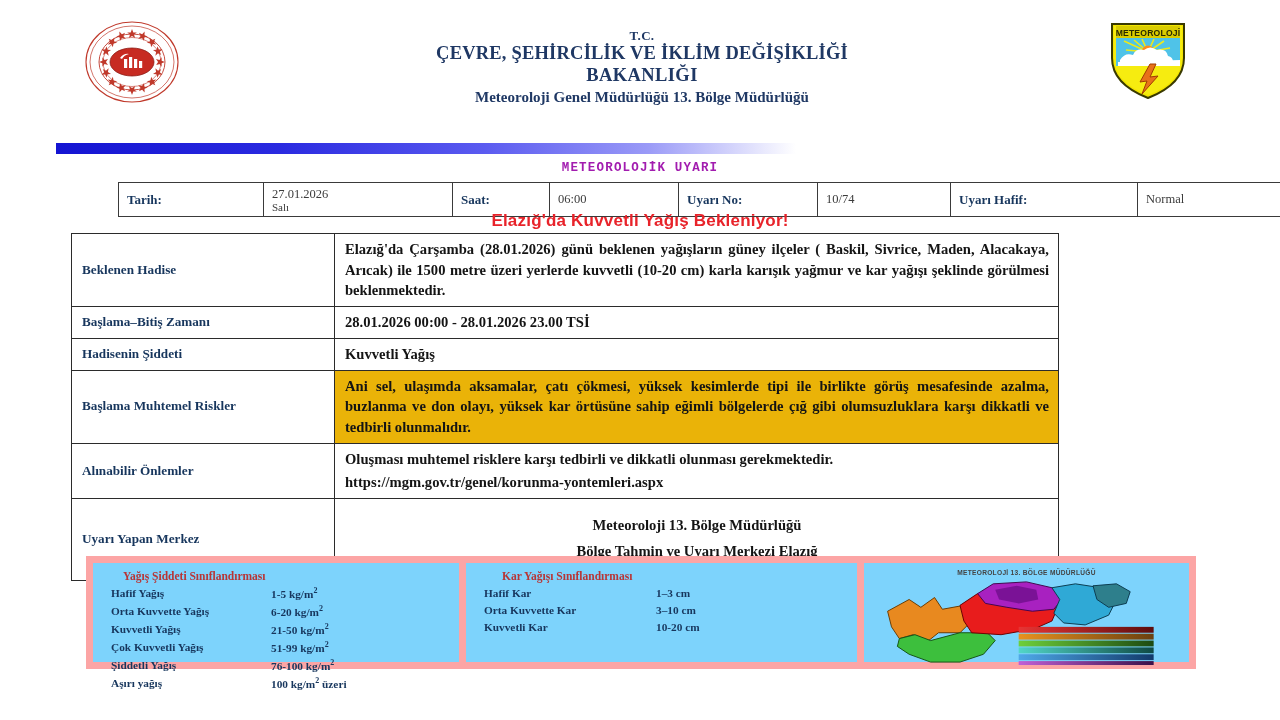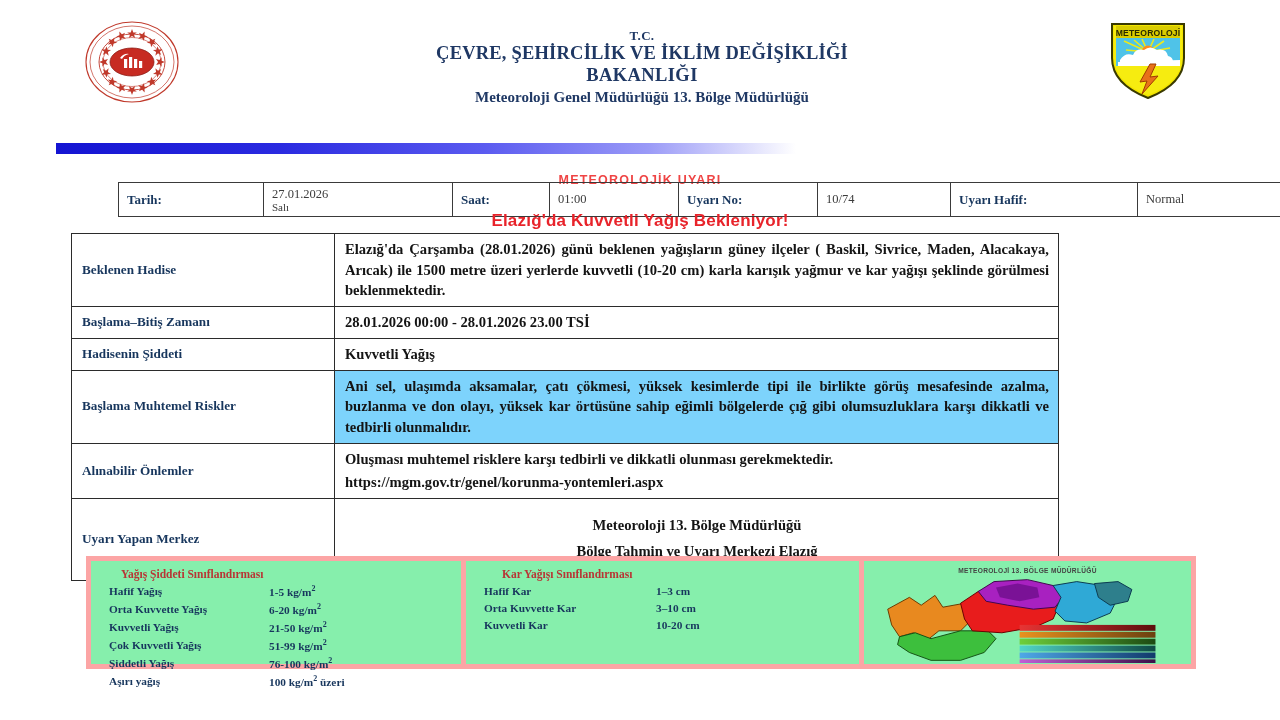--- a/index.html
+++ b/index.html
@@ -83,26 +83,25 @@
     background: linear-gradient(to right, #1414d2 0%, #2a2ae0 30%, #5b5bf0 58%, #9a9af7 80%, #ffffff 100%);
   }
 
   
   .section-title {
     position: absolute;
     left: 0;
     top: 161px;
     width: 1280px;
     text-align: center;
-    font-family: Liberation Sans, sans-serif;
+    font-family: Liberation Mono, monospace;
     font-size: 12.5px;
     font-weight: bold;
-    color: #ef4444;
+    color: #a21caf;
     letter-spacing: 1.2px;
-    margin-top: 12px;
   }
 
   
   .info-table {
     position: absolute;
     left: 118px;
     top: 182px;
     width: 1055px;
     border-collapse: collapse;
     table-layout: fixed;
@@ -176,21 +175,21 @@
   }
   .main-table td.rv {
     font-size: 14.6px;
     font-weight: bold;
     color: #141414;
     line-height: 1.42;
     text-align: justify;
   }
   .main-table td.rv.single { text-align: left; }
   .main-table tr.risk-row td.rv {
-    background: #7dd3fc;
+    background: #eab308;
   }
   .main-table td.rv .line2 {
     display: block;
     margin-top: 3px;
   }
   .main-table tr.center-row td.rl { vertical-align: middle; }
   .main-table tr.center-row td.rv {
     text-align: center;
     padding-top: 14px;
     padding-bottom: 16px;
@@ -201,24 +200,24 @@
   .legend-row {
     position: absolute;
     left: 86px;
     top: 556px;
     width: 1110px;
     height: 113px;
     display: flex;
     box-sizing: border-box;
   }
   .legend-box {
-    border: 5px solid #fca5a5;
+    border: 7px solid #fca5a5;
     box-sizing: border-box;
     padding: 7px 10px 6px 18px;
-    background: #86efac;
+    background: #7dd3fc;
   }
   .legend-box.b1 { width: 380px; }
   .legend-box.b2 { width: 398px; border-left: none; }
   .legend-box.b3 { width: 332px; border-left: none; padding: 3px 6px; }
 
   .legend-title {
     font-size: 11.5px;
     font-weight: bold;
     color: #b83535;
     margin-bottom: 3px;
@@ -370,21 +369,21 @@
 
 <table class="info-table">
   <tbody>
     <tr>
       <td class="lbl c-w1">Tarih:</td>
       <td class="val c-w2">
         <span>27.01.2026</span>
         <span class="sub">Salı</span>
       </td>
       <td class="lbl c-w3">Saat:</td>
-      <td class="val c-w4">01:00</td>
+      <td class="val c-w4">06:00</td>
       <td class="lbl c-w5">Uyarı No:</td>
       <td class="val c-w6">10/74</td>
       <td class="lbl c-w7">Uyarı Hafif:</td>
       <td class="val c-w8">Normal</td>
     </tr>
   </tbody>
 </table>
 
 <div class="alert-headline">Elazığ'da Kuvvetli Yağış Bekleniyor!</div>
 

